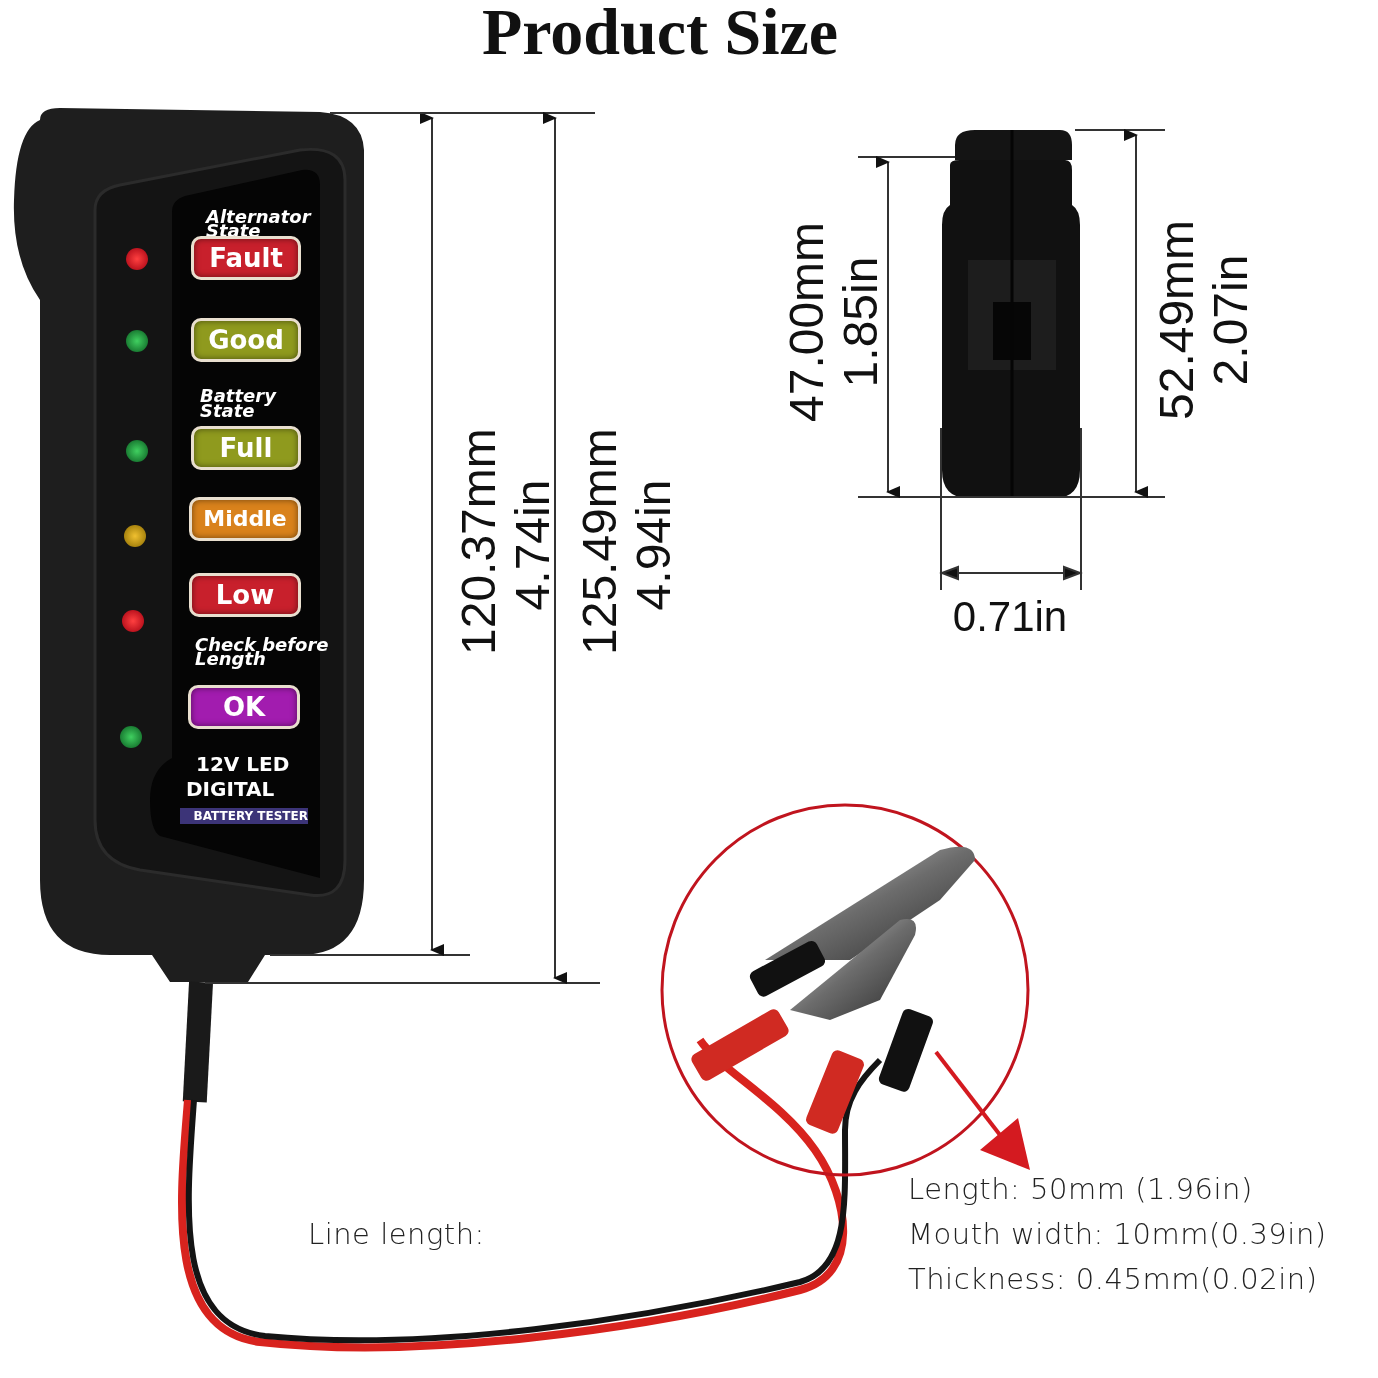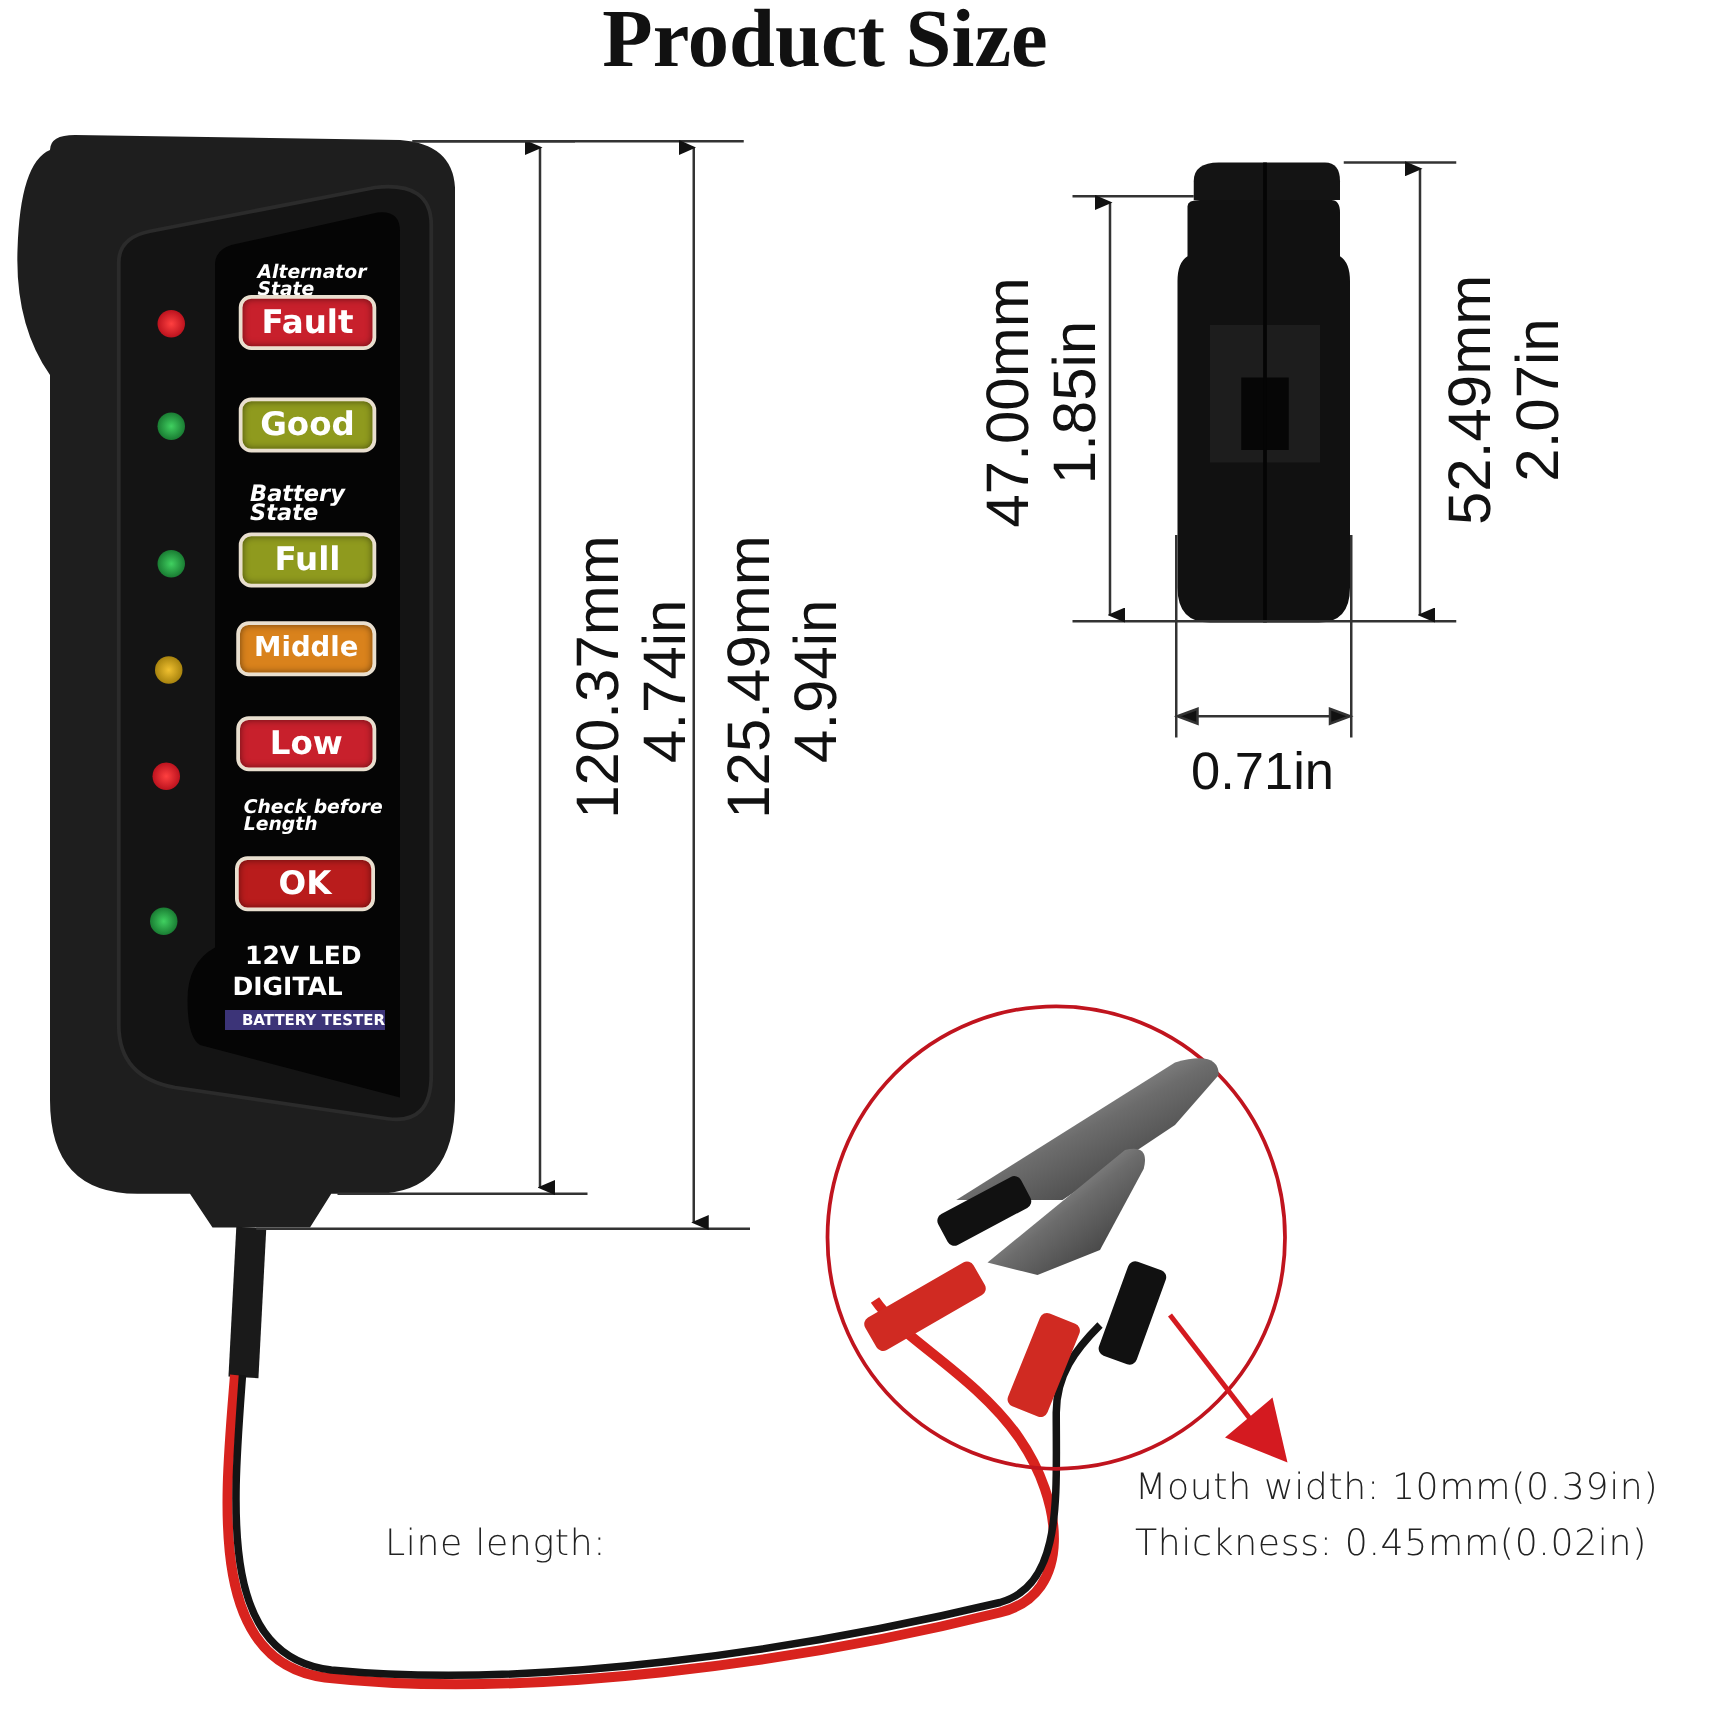--- a/index.html
+++ b/index.html
@@ -4,21 +4,21 @@
 <style>
   html, body { margin:0; padding:0; background:#ffffff; }
   body { width:1378px; height:1378px; position:relative; overflow:hidden; font-family:"Liberation Sans", sans-serif; }
   .abs { position:absolute; }
   #title { left:0; top:-6px; width:1320px; text-align:center; font-family:"Liberation Serif", serif; font-weight:bold; font-size:66px; color:#111; }
   svg.full { position:absolute; left:0; top:0; }
   .dim-v { position:absolute; transform-origin:left top; transform:rotate(-90deg); font-family:"Liberation Sans", sans-serif; font-size:48px; color:#111; line-height:54px; text-align:center; white-space:nowrap; }
   .dim-h { position:absolute; font-size:42px; color:#111; line-height:46px; text-align:center; }
   .spec { position:absolute; font-family:"DejaVu Sans", sans-serif; font-size:29px; color:#222; line-height:45px; font-weight:300; letter-spacing:0.5px; }
   .label-pill { position:absolute; border-radius:10px; border:3px solid #e9dfcf; color:#fff; font-family:"DejaVu Sans", sans-serif; font-weight:bold; font-size:26px; text-align:center; line-height:38px; box-shadow: inset 0 0 6px rgba(0,0,0,0.5); }
-  .caption { position:absolute; color:#fff; font-family:"DejaVu Sans", sans-serif; font-style:italic; font-weight:bold; font-size:15px; line-height:14px; }
+  .caption { position:absolute; color:#fff; font-family:"DejaVu Sans", sans-serif; font-style:italic; font-weight:bold; font-size:18px; line-height:14px; }
   .led { position:absolute; width:22px; height:22px; border-radius:50%; }
 </style>
 </head>
 <body>
 
 <div id="title" class="abs">Product Size</div>
 
 <svg class="full" width="1378" height="1378" viewBox="0 0 1378 1378">
   <defs>
     <marker id="arr" markerWidth="12" markerHeight="14" refX="6" refY="12" orient="auto-start-reverse" markerUnits="userSpaceOnUse">
@@ -99,21 +99,21 @@
   <div class="caption" style="left:195px;top:638px;">
     <div>Check before</div>
     <div>Length</div>
   </div>
 
   <div class="label-pill" style="left:191px;top:236px;width:104px;background:#c8202c;">Fault</div>
   <div class="label-pill" style="left:191px;top:318px;width:104px;background:#8f9a1e;">Good</div>
   <div class="label-pill" style="left:191px;top:426px;width:104px;background:#8f9a1e;">Full</div>
   <div class="label-pill" style="left:189px;top:497px;width:106px;background:#d9821c;font-size:22px;">Middle</div>
   <div class="label-pill" style="left:189px;top:573px;width:106px;background:#c8202c;">Low</div>
-  <div class="label-pill" style="left:188px;top:685px;width:106px;background:#b91c1c;">OK</div>
+  <div class="label-pill" style="left:188px;top:685px;width:106px;background:#a21caf;">OK</div>
 
   <div class="led" style="left:126px;top:248px;background:radial-gradient(#ff4040,#a00010);"></div>
   <div class="led" style="left:126px;top:330px;background:radial-gradient(#40d060,#0a5a20);"></div>
   <div class="led" style="left:126px;top:440px;background:radial-gradient(#40d060,#0a5a20);"></div>
   <div class="led" style="left:124px;top:525px;background:radial-gradient(#f0c030,#8a6a00);"></div>
   <div class="led" style="left:122px;top:610px;background:radial-gradient(#ff4040,#a00010);"></div>
   <div class="led" style="left:120px;top:726px;background:radial-gradient(#40d060,#0a5a20);"></div>
 
   <div class="abs" style="left:196px;top:752px;color:#fff;font-family:'DejaVu Sans',sans-serif;font-weight:bold;font-size:20px;">12V LED</div>
   <div class="abs" style="left:186px;top:777px;color:#fff;font-family:'DejaVu Sans',sans-serif;font-weight:bold;font-size:20px;">DIGITAL</div>
@@ -139,15 +139,16 @@
 </div>
 <div class="dim-h" style="left:905px;top:594px;width:210px;">
   <div>0.71in</div>
 </div>
 
 <div class="spec" style="left:308px;top:1212px;">
   <div>Line length:</div>
 </div>
 
 <div class="spec" style="left:908px;top:1167px;">
+  <div>Length: 50mm (1.96in)</div>
   <div>Mouth width: 10mm(0.39in)</div>
   <div>Thickness: 0.45mm(0.02in)</div>
 </div>
 
 </body></html>

